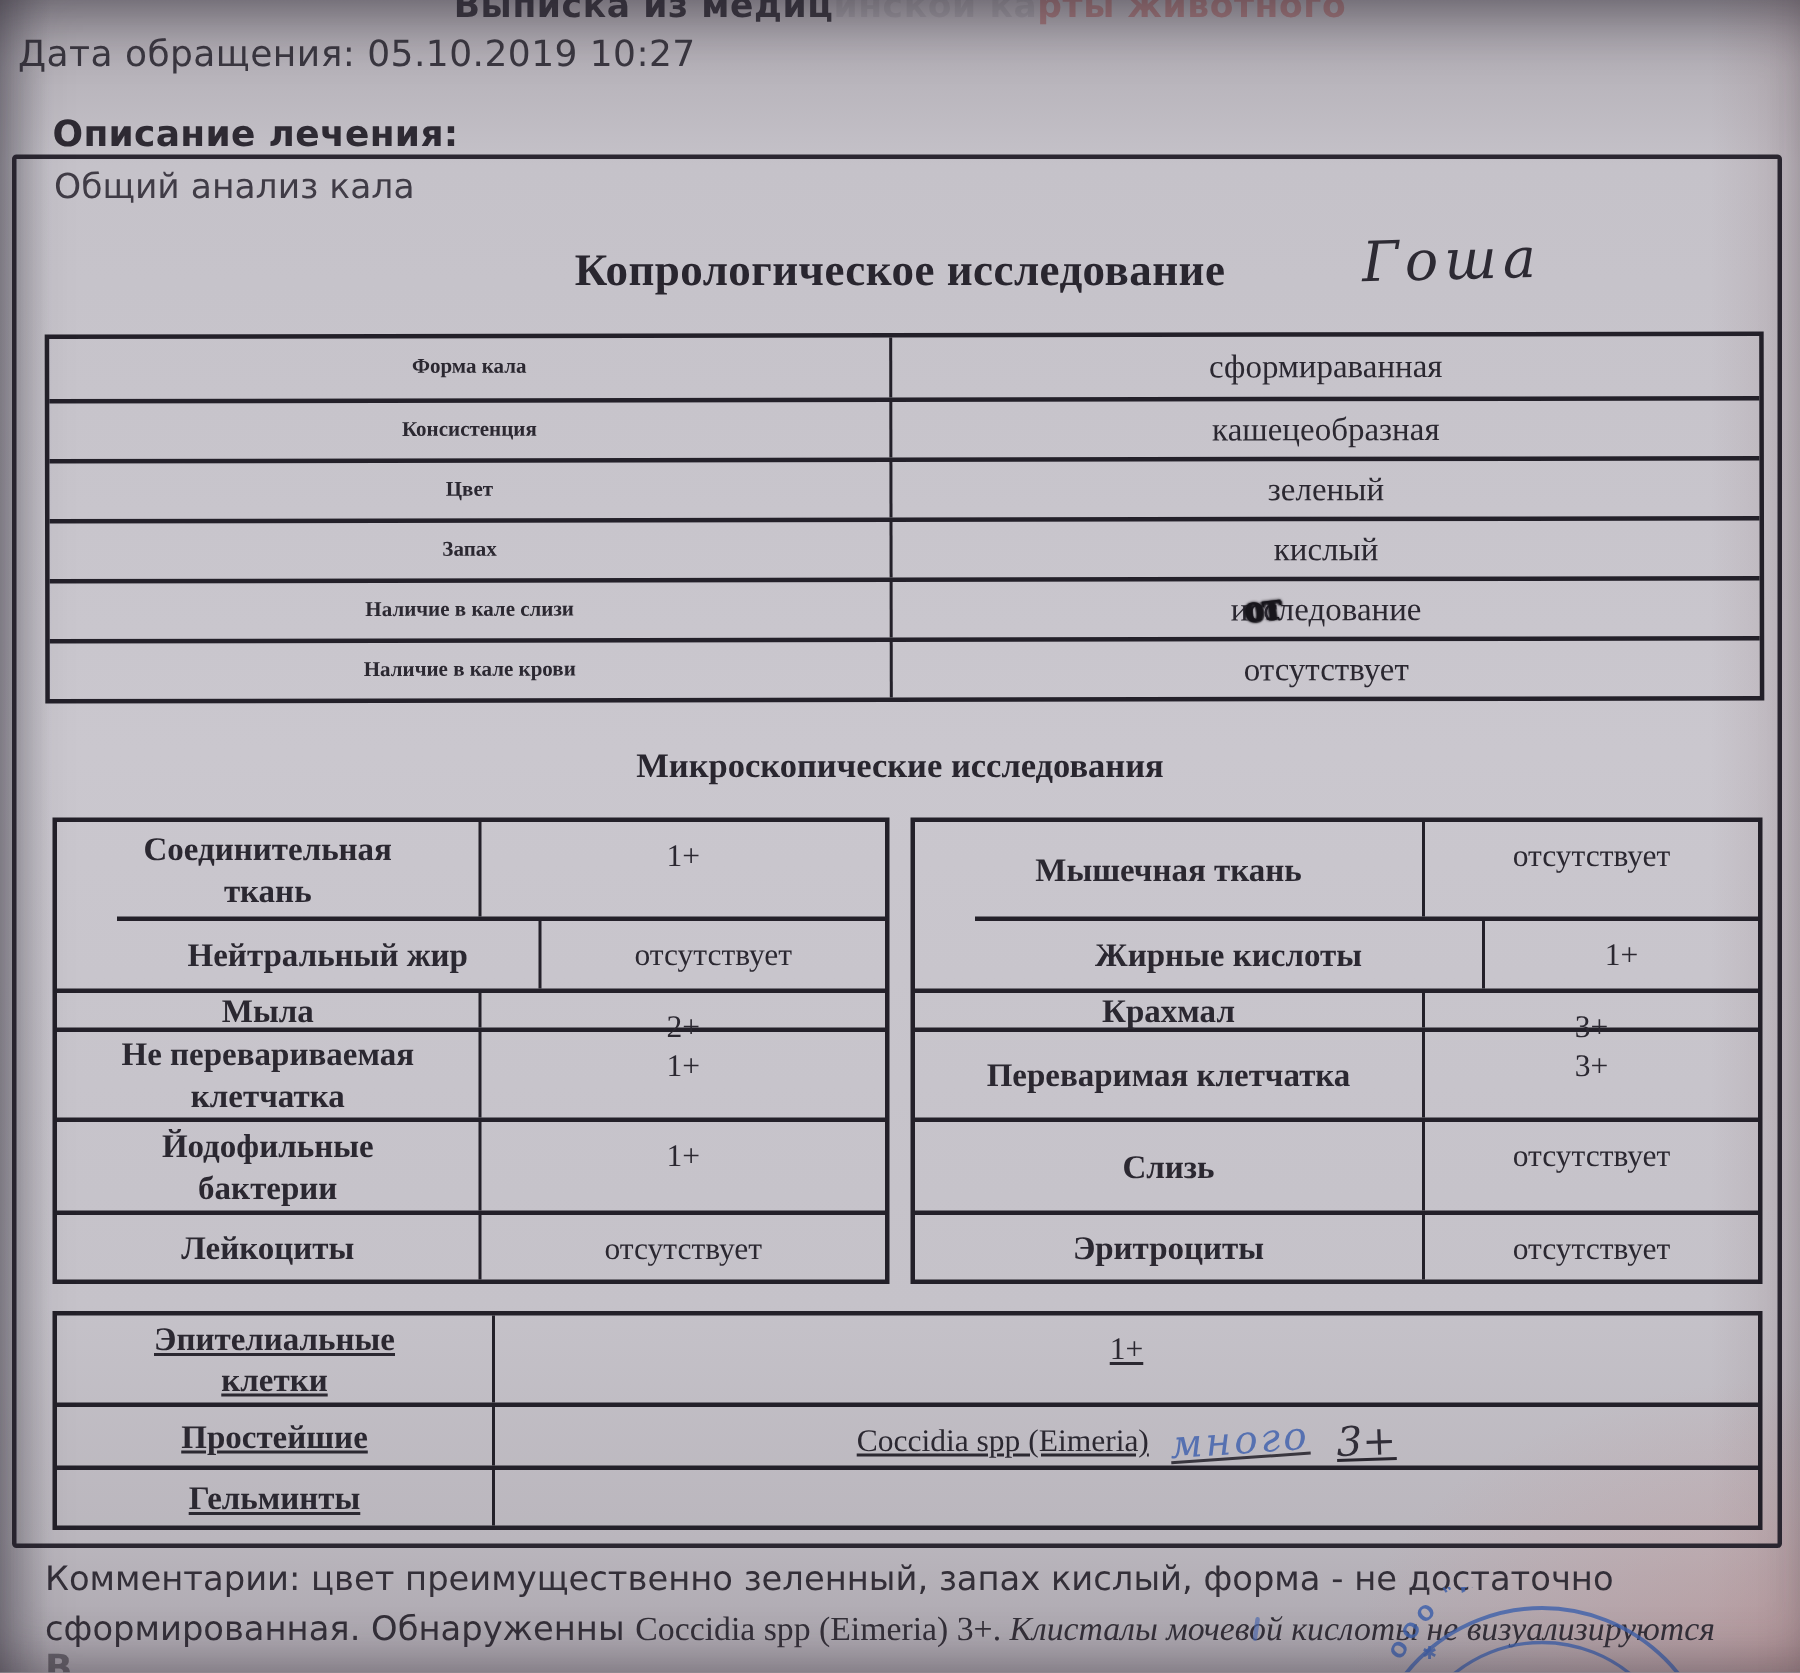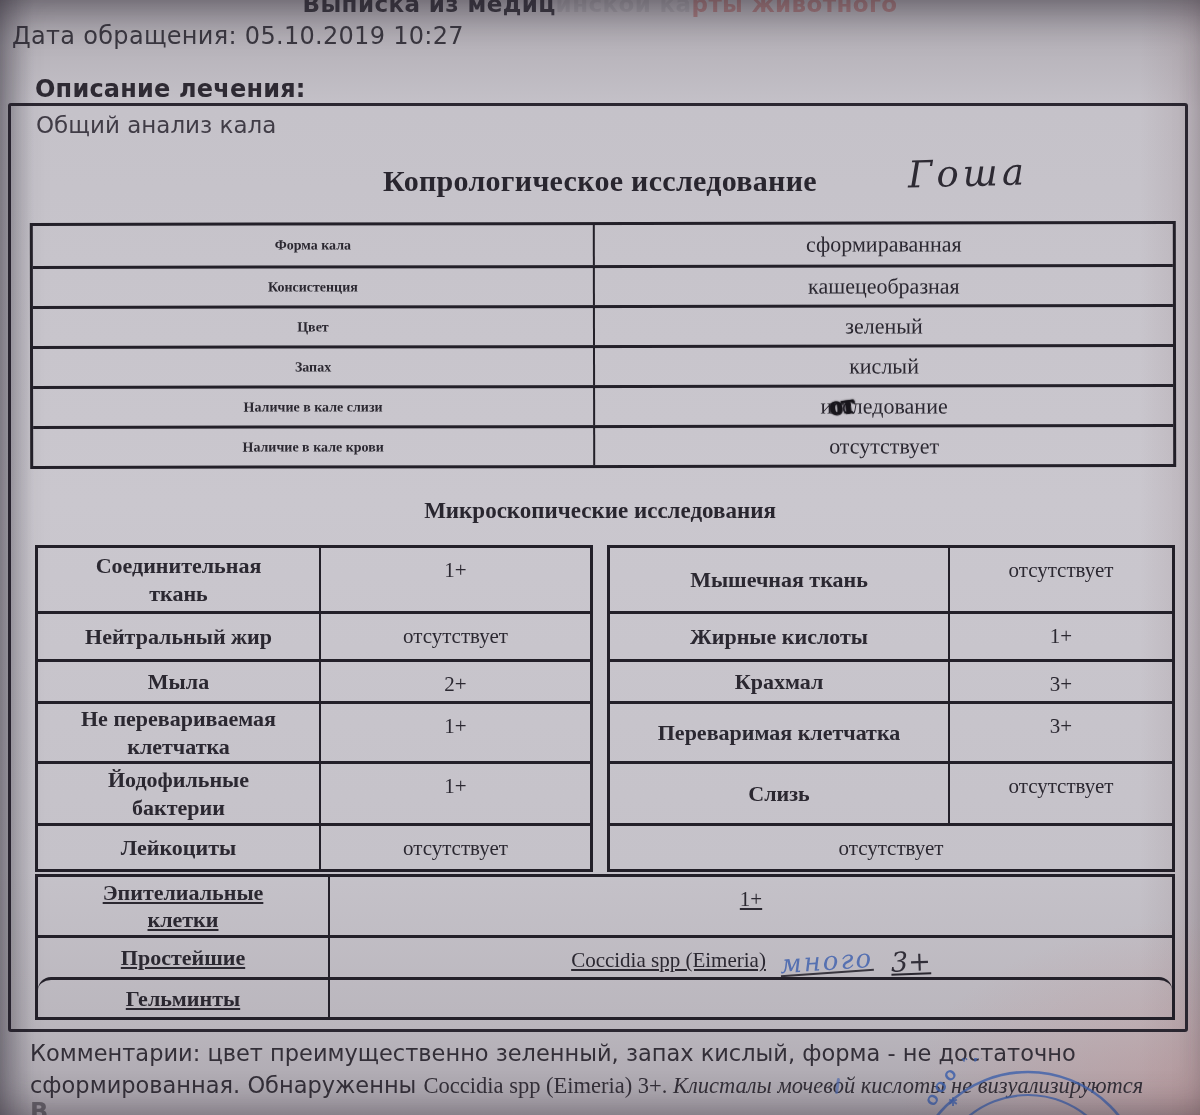--- a/index.html
+++ b/index.html
@@ -52,22 +52,22 @@
   .micro-heading{position:absolute;top:498px;left:240px;width:720px;text-align:center;
     font-weight:bold;font-size:23px;color:#29262f;}
 
   
   .t2l,.t2r,.t2f{position:absolute;box-sizing:border-box;border:3px solid #232029;}
   .t2l{left:35px;top:545px;width:558px;}
   .t2r{left:607px;top:545px;width:568px;}
   .t2f{left:35px;top:874px;width:1140px;text-decoration:underline;}
   .t2l .row,.t2r .row,.t2f .row{display:flex;box-sizing:border-box;}
   .t2l .row + .row,.t2r .row + .row,.t2f .row + .row{border-top:3px solid #232029;}
-  .h1{height:63px;} .h2{height:48px;} .h3{height:42px;} .h4{height:60px;} .h5{height:62px;} .h6{height:46px;}
-  .f1{height:58px;} .f2{height:42px;} .f3{height:40px;border-radius:13px;}
+  .h1{height:63px;} .h2{height:48px;margin-left:40px;} .h3{height:26px;} .h4{height:60px;} .h5{height:62px;} .h6{height:46px;}
+  .f1{height:58px;} .f2{height:42px;} .f3{height:40px;}
   .t2l .lab{width:283px;border-right:2px solid #232029;}
   .t2r .lab{width:340px;border-right:2px solid #232029;}
   .t2f .lab{width:292px;border-right:2px solid #232029;}
   .t2l .lab,.t2r .lab,.t2f .lab{box-sizing:border-box;display:flex;align-items:center;justify-content:center;
     text-align:center;font-weight:bold;font-size:22px;line-height:1.25;padding:0 28px;}
   .t2l .val,.t2r .val,.t2f .val{flex:1;display:flex;align-items:flex-start;justify-content:center;
     font-size:21px;padding-top:10px;box-sizing:border-box;}
   .hand-blue{font-family:"DejaVu Serif",serif;font-style:italic;font-size:26px;color:#4b69b0;
     transform:rotate(-4deg);letter-spacing:2px;margin-left:14px;opacity:.9;line-height:1;}
   .hand-dark{font-family:"DejaVu Serif",serif;font-style:italic;font-size:27px;color:#312e38;
@@ -175,20 +175,21 @@
     </div>
     <div class="row h4">
       <div class="lab">Переваримая клетчатка</div>
       <div class="val">3+</div>
     </div>
     <div class="row h5">
       <div class="lab">Слизь</div>
       <div class="val">отсутствует</div>
     </div>
     <div class="row h6">
+      <div class="lab">Эритроциты</div>
       <div class="val">отсутствует</div>
     </div>
   </div>
 
   <div class="t2f">
     <div class="row f1">
       <div class="lab">Эпителиальные клетки</div>
       <div class="val">1+</div>
     </div>
     <div class="row f2">

